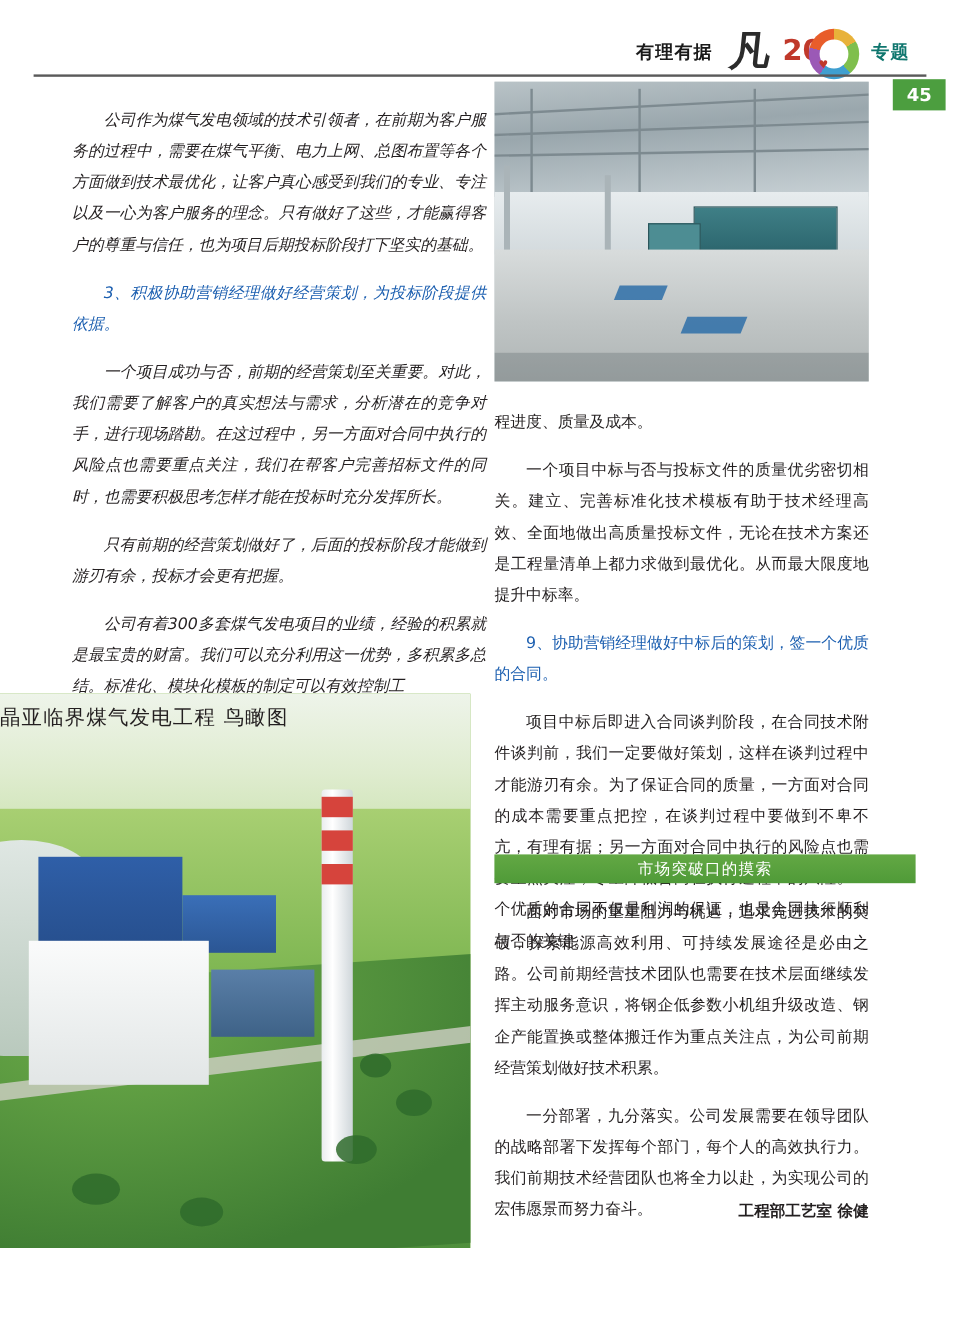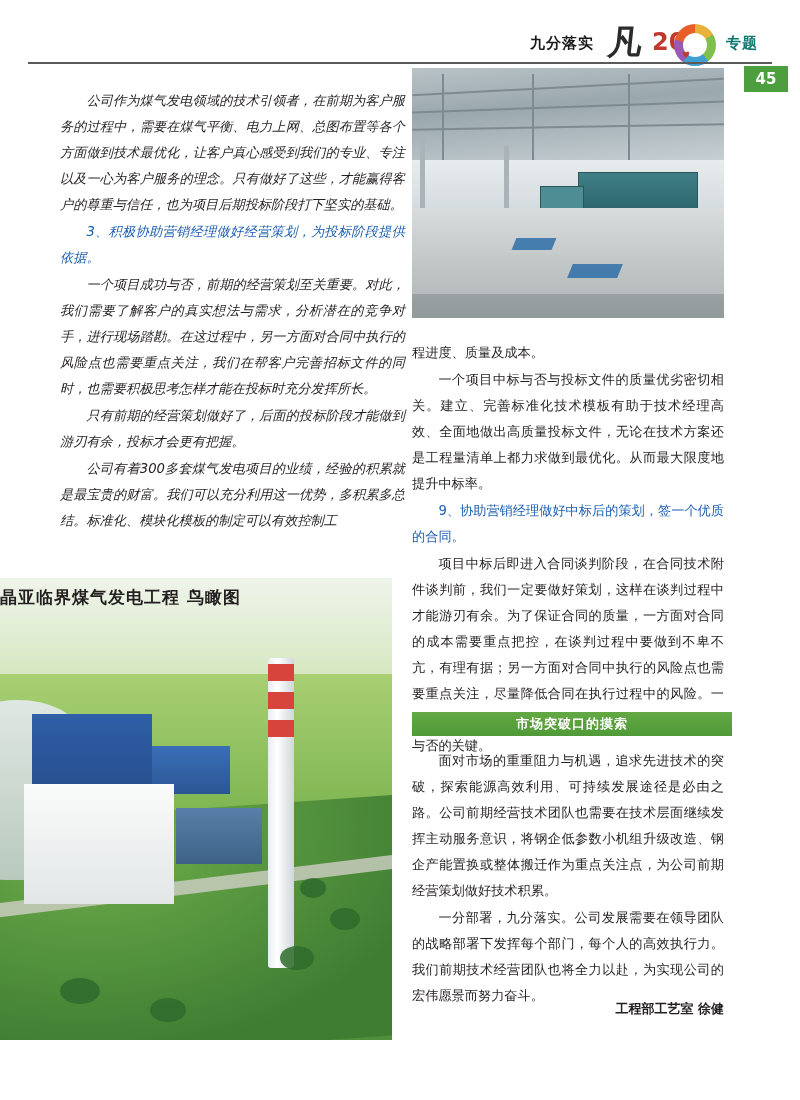--- a/index.html
+++ b/index.html
@@ -57,21 +57,21 @@
     background:#4c9e3f;color:#ffffff;font-size:15px;font-weight:bold;
     display:flex;align-items:center;justify-content:center;
   }
 
   
   .col{position:absolute;font-size:13.2px;line-height:26px;color:#231f20;}
   .col-left{left:60px;top:88px;width:345px;font-style:italic;}
   .col-right{left:412px;top:340px;width:312px;}
 
   p.body{margin:0 0 0 0;text-indent:2em;text-align:justify;}
-  p.body + p.body{margin-top:1px;}
+  p.body + p.body{margin-top:14px;}
   p.blue{color:#1c5fb0;}
 
   
   .photo-top{
     position:absolute;left:412px;top:68px;width:312px;height:250px;
     overflow:hidden;background:#cfd6d8;
   }
   .pt-ceiling{
     position:absolute;left:0;top:0;width:312px;height:96px;
     background:linear-gradient(175deg,#b9c3c7 0%,#9aa7ad 40%,#c9d2d6 100%);
@@ -153,43 +153,43 @@
   .pb-cool{
     position:absolute;left:-42px;top:122px;width:120px;height:180px;
     background:linear-gradient(180deg,#dfe7e3 0%,#b9c9bd 100%);
     border-radius:50% 50% 40% 40%/18% 18% 10% 10%;
   }
   .pb-trees{
     position:absolute;border-radius:50%;background:#2f6b2c;opacity:.85;
   }
   .photo-caption{
     position:absolute;left:0;top:586px;width:372px;
-    font-size:17px;font-weight:bold;color:#231f20;letter-spacing:1px;
+    font-size:17px;font-weight:normal;color:#231f20;letter-spacing:1px;
   }
 
   
   .green-bar{
-    position:absolute;left:412px;top:712px;width:320px;height:24px;
+    position:absolute;left:412px;top:712px;width:351px;height:24px;
     background:linear-gradient(180deg,#63a844 0%,#4f9a38 100%);
-    color:#ffffff;font-size:13px;font-weight:bold;
+    color:#ffffff;font-size:13px;font-weight:normal;
     display:flex;align-items:center;justify-content:center;letter-spacing:1px;
   }
 
   .byline{
     position:absolute;left:412px;top:1000px;width:312px;
     text-align:right;font-size:13px;font-weight:bold;color:#231f20;
   }
 </style>
 </head>
 <body>
 
 <div class="page">
 
   <div class="header">
-    <div class="masthead">九分落实</div>
+    <div class="masthead">有理有据</div>
     <div class="wind-logo">凡</div>
     <div class="anniv">
       <div class="num20">20</div>
       <div class="ring"></div>
       <div class="heart">♥</div>
     </div>
     <div class="section-tag">专题</div>
   </div>
   <div class="rule"></div>
   <div class="pagebox">45</div>

